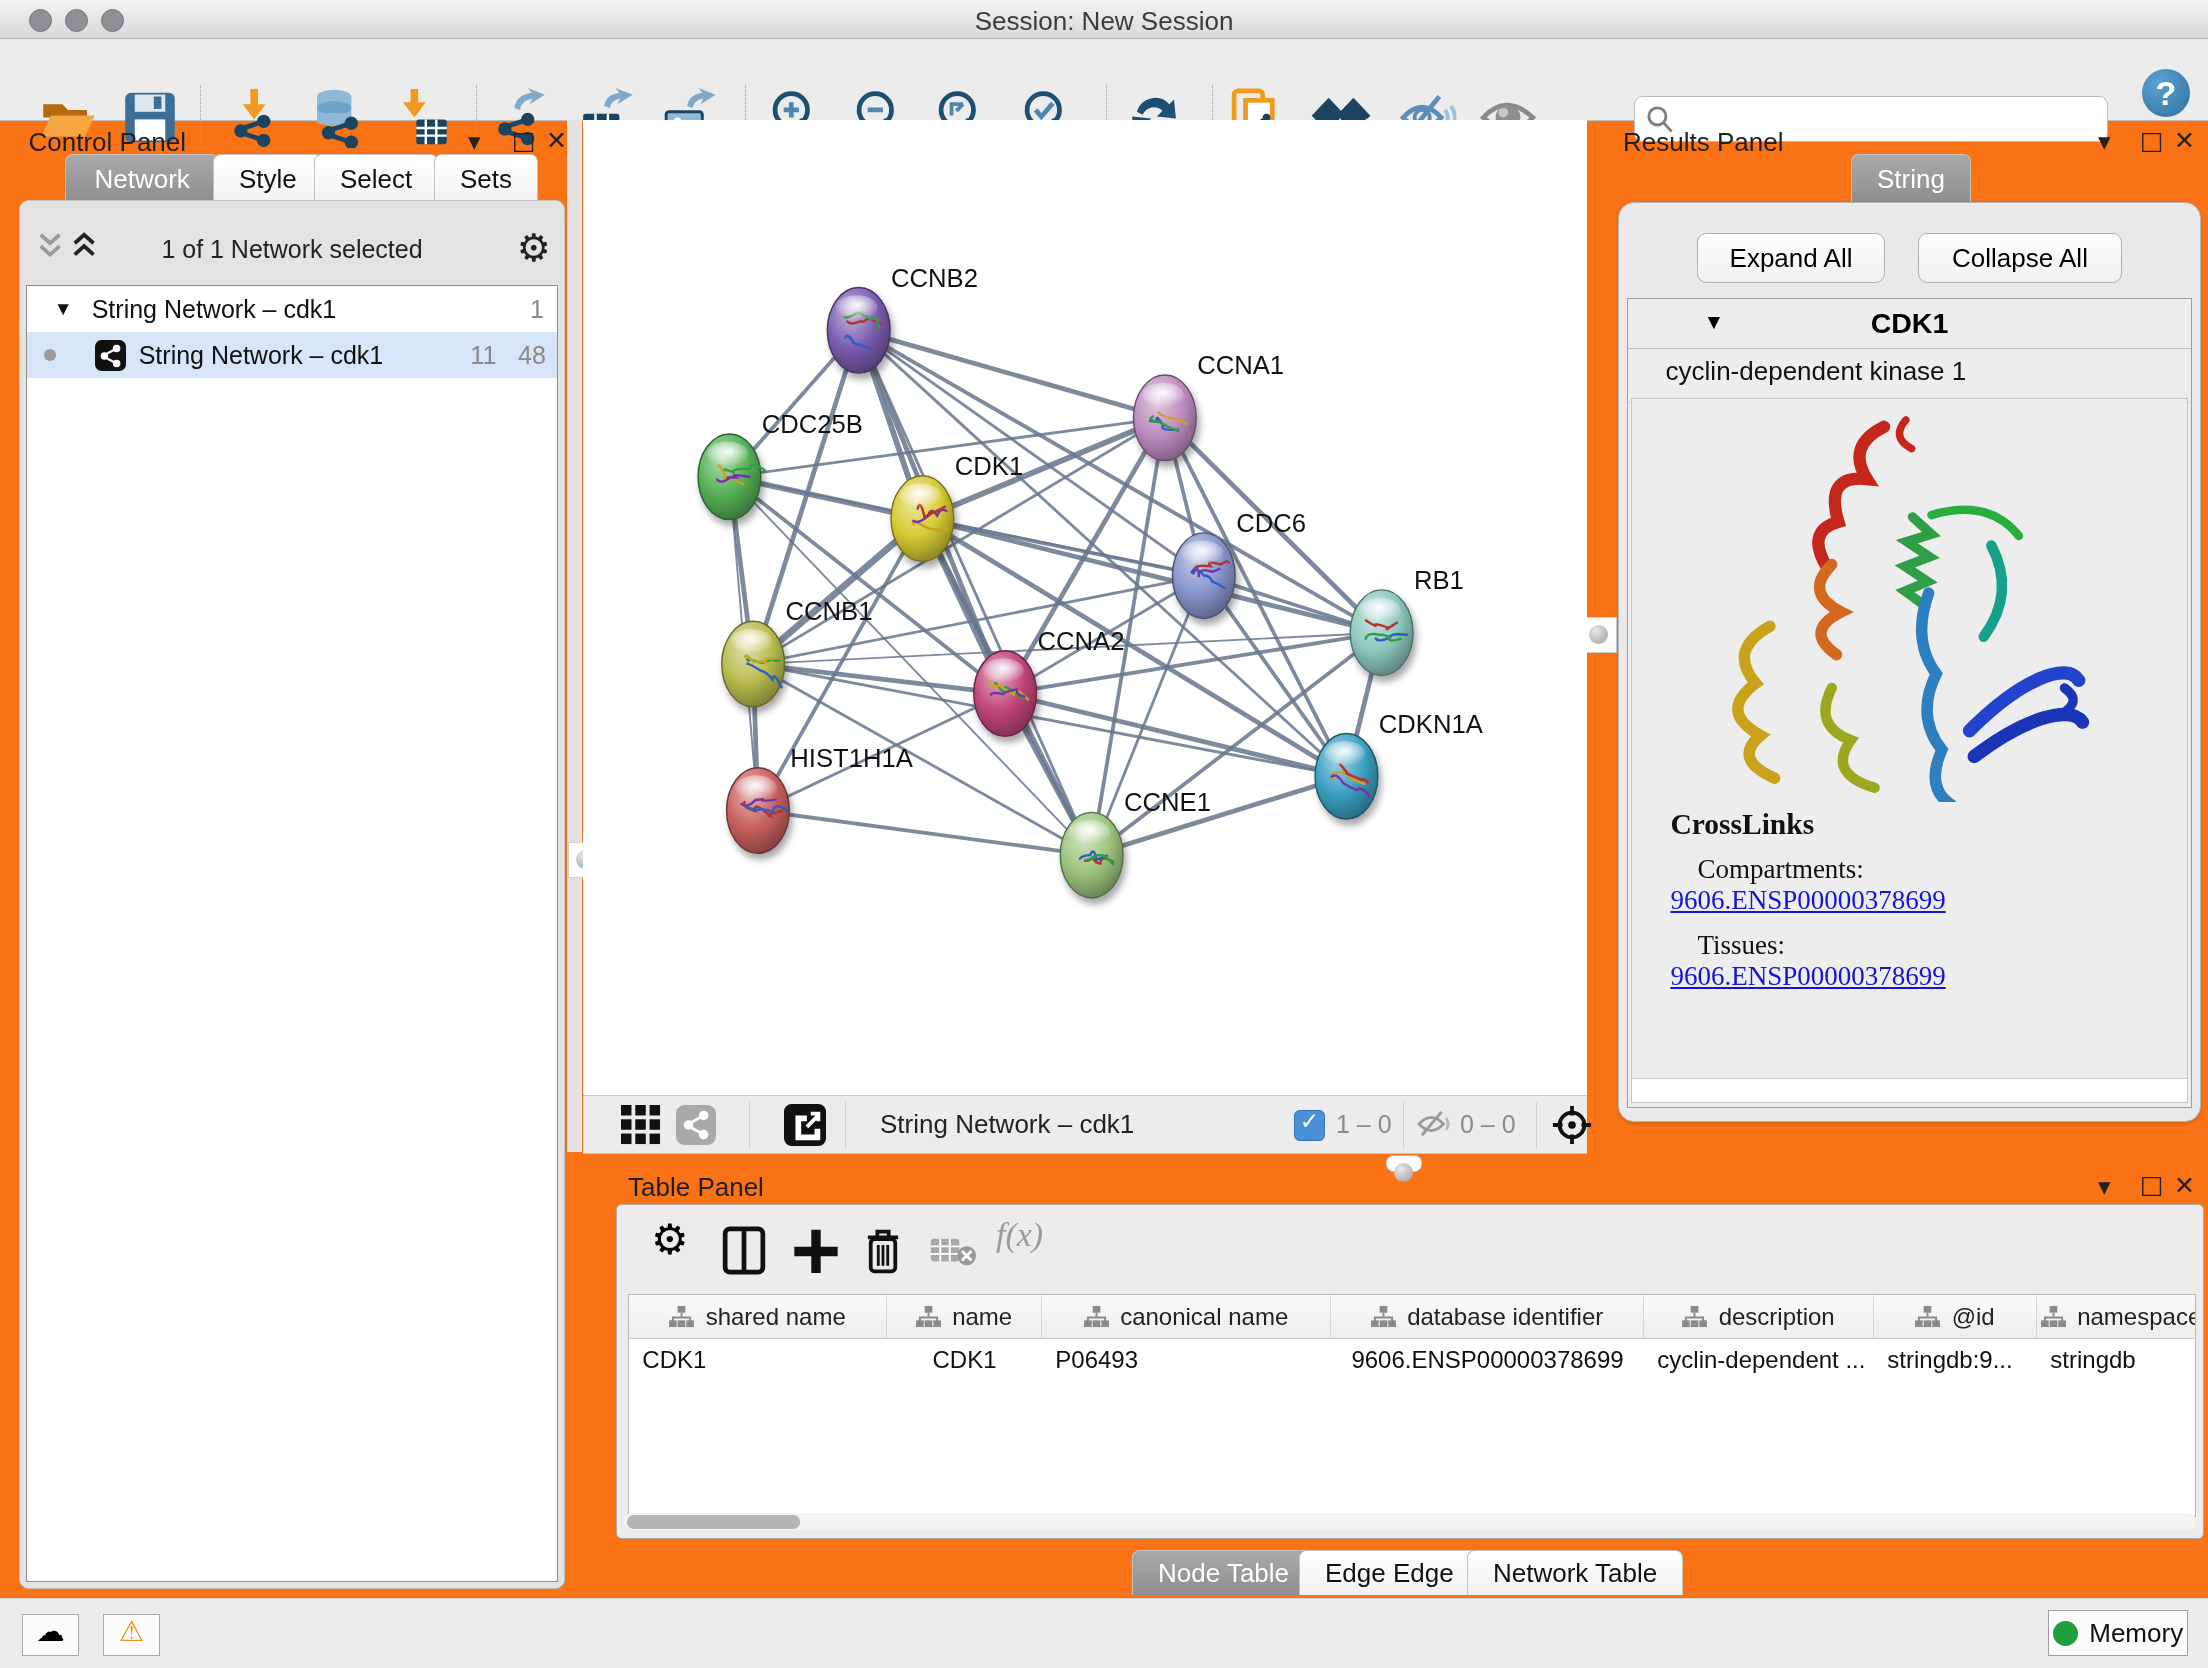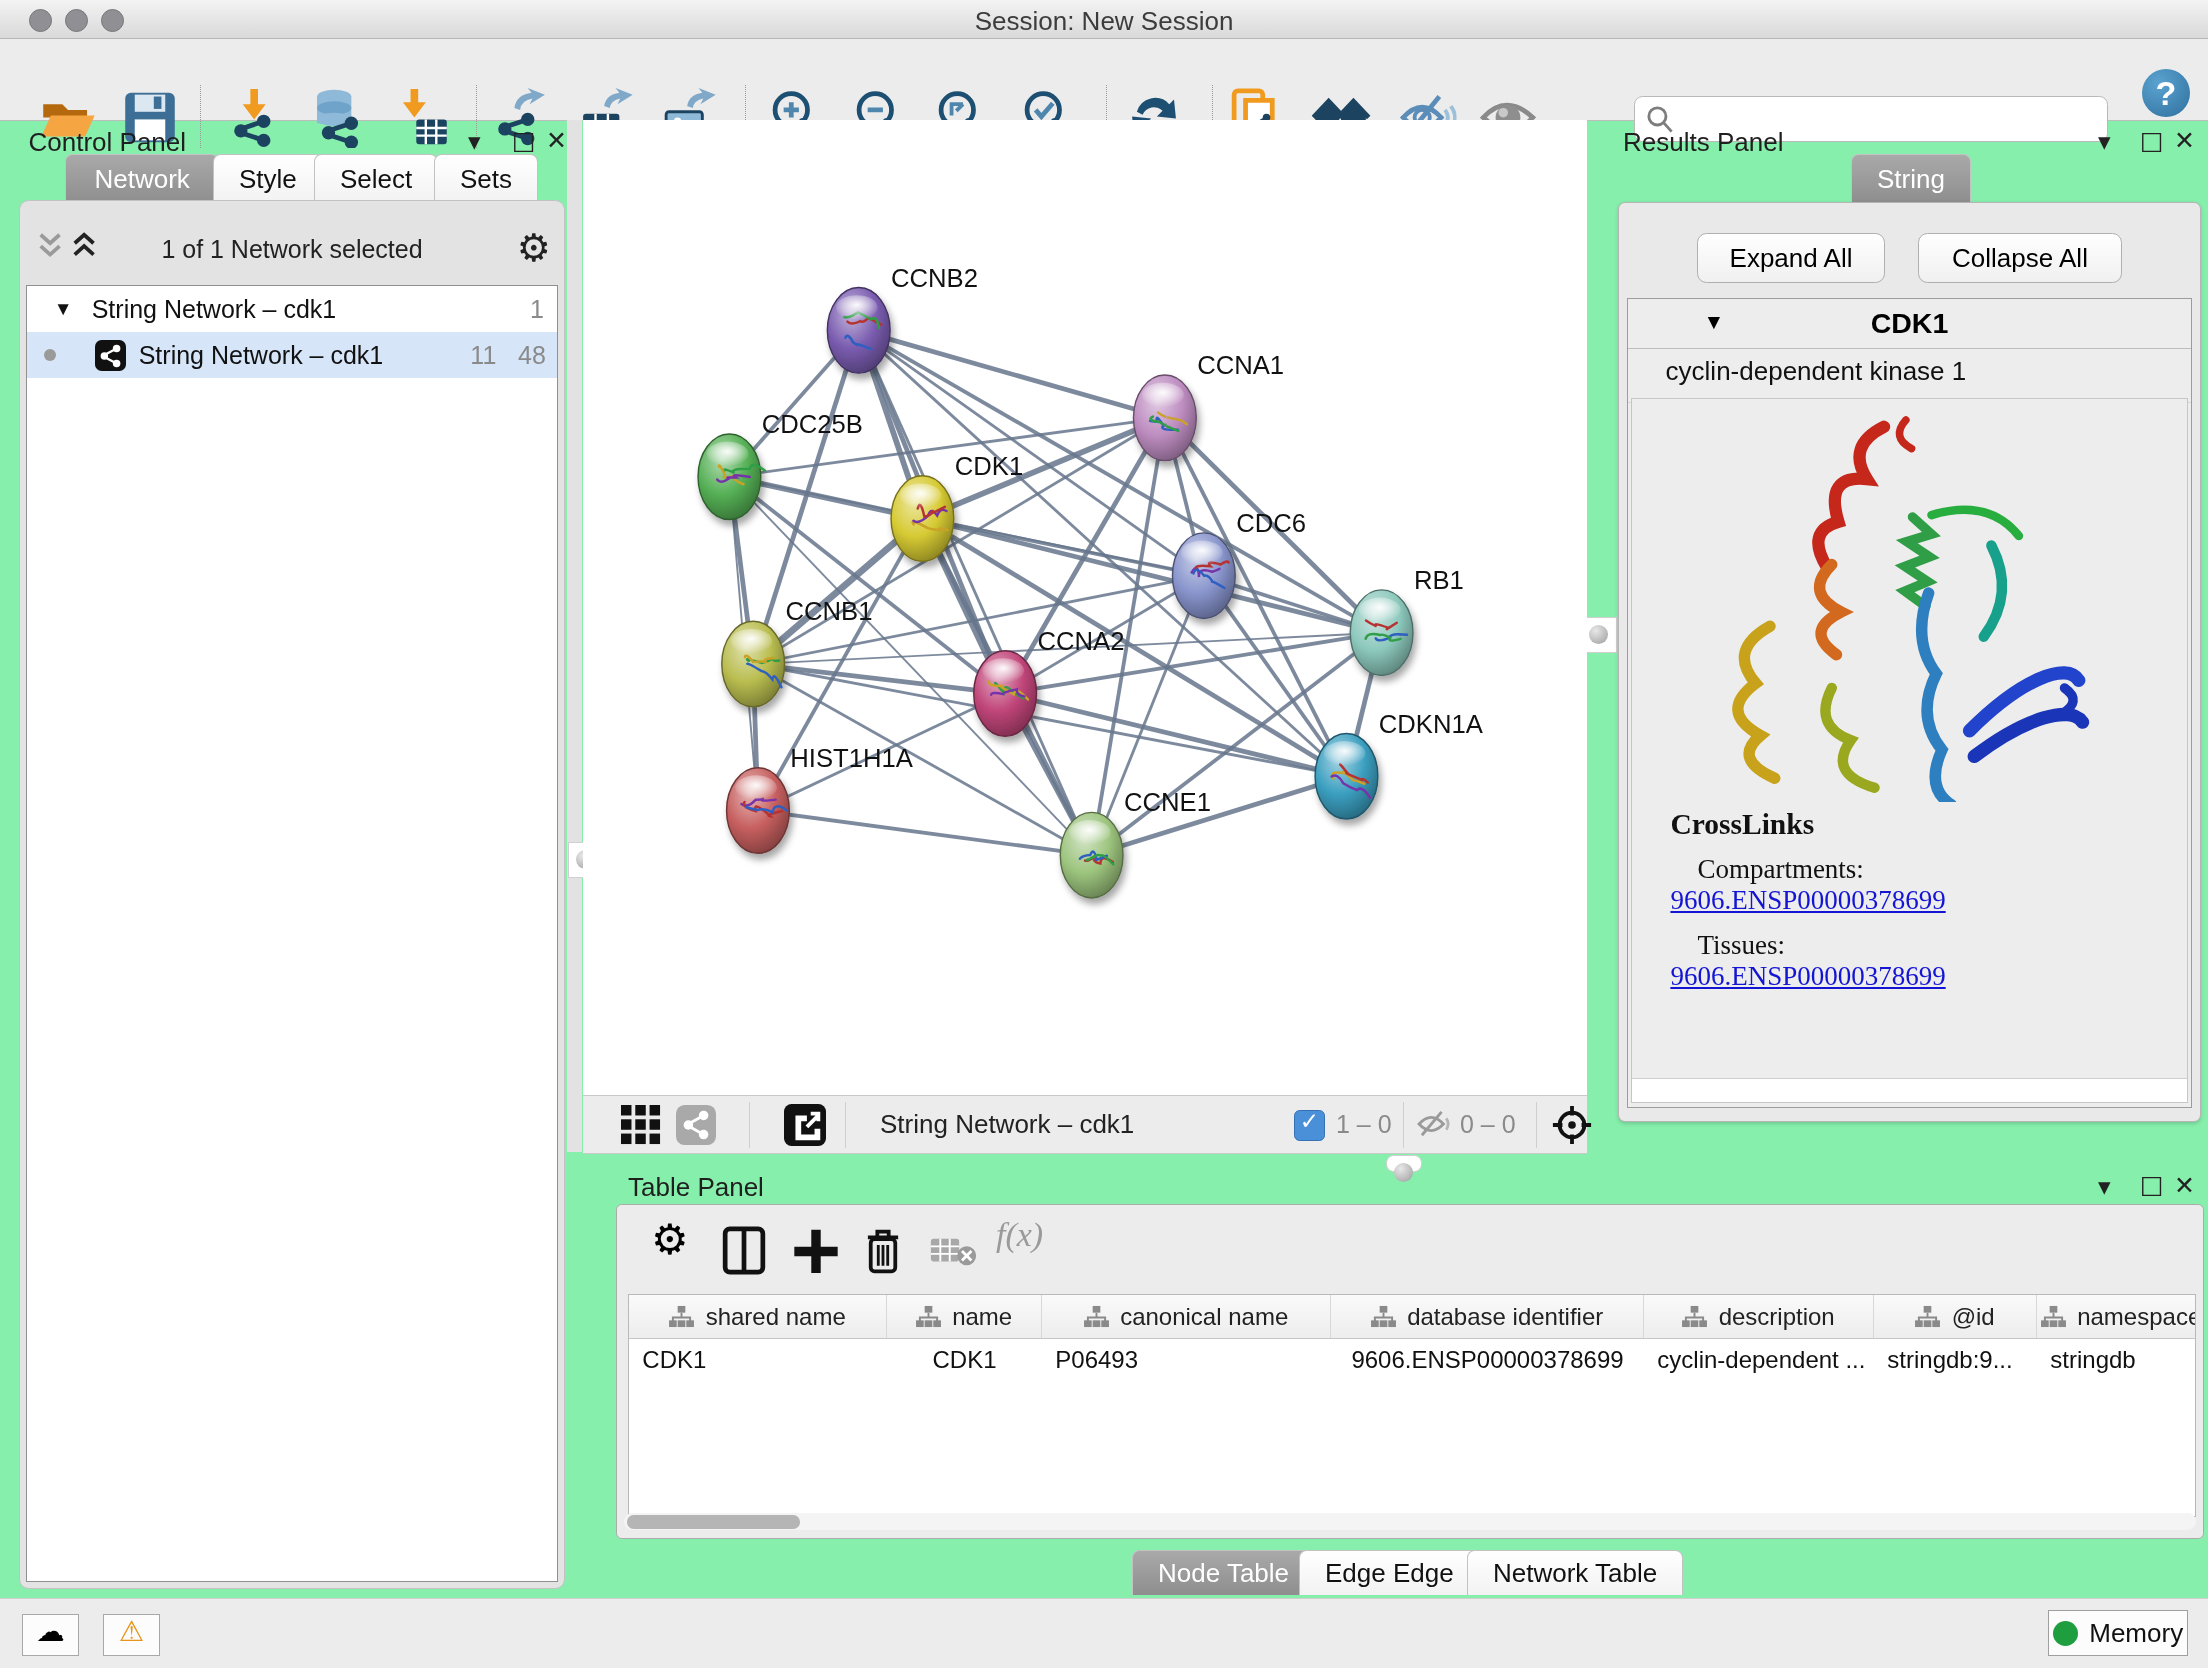--- a/index.html
+++ b/index.html
@@ -1,17 +1,17 @@
 <!DOCTYPE html>
 <html style="font-size:15px"><head>
 <meta charset="utf-8">
 <style>
   html,body{margin:0;padding:0;width:2208px;height:1668px;overflow:hidden;
     font-family:"Liberation Sans","DejaVu Sans",sans-serif;background:#e8e8e8;}
-  #app{position:relative;width:2208px;height:1668px;background:#86efac;}
+  #app{position:relative;width:2208px;height:1668px;background:#f97316;}
 
   
   #titlebar{position:absolute;left:0;top:0;width:2208px;height:38px;
     background:linear-gradient(#f3f3f3,#d9d9d9);border-bottom:1px solid #b6b6b6;}
   .traffic{position:absolute;top:8.6px;width:21px;height:21px;border-radius:50%;
     background:#8f8f94;border:1px solid #77777b;}
   #win-title{position:absolute;left:0;right:0;top:5.7px;text-align:center;
     font-size:26px;color:#3c3c3c;}
 
   
@@ -54,21 +54,21 @@
   .nb-num{position:absolute;top:14.3px;font-size:25px;color:#8a8a8a;}
   #nb-check{position:absolute;left:711px;top:14.3px;width:28.5px;height:28.5px;border-radius:5.7px;
     background:#4a90d9;border:1px solid #3572b5;cursor:pointer;}
   #nb-check::after{content:"✓";position:absolute;left:4.8px;top:-2.9px;color:#fff;font-size:23px;font-weight:bold;}
   .splitter-dot{position:absolute;width:34px;height:34px;background:#fff;border:1px solid #cfcfcf;}
   .splitter-dot::after{content:"";position:absolute;left:6.7px;top:6.7px;width:19px;height:19px;border-radius:50%;
     background:radial-gradient(circle at 35% 30%,#e8e8e8,#9c9c9c);}
 
   
   #rp-outer{position:absolute;left:1618px;top:202px;width:581px;height:918px;background:#e9e9e9;
-    border:1.9px solid #b5b5b5;border-radius:7px;box-shadow:0 1.9px 3.8px rgba(0,0,0,.15);}
+    border:1.9px solid #b5b5b5;border-radius:16px;box-shadow:0 1.9px 3.8px rgba(0,0,0,.15);}
   .rp-btn{position:absolute;top:30px;height:48px;background:linear-gradient(#ffffff,#f0f0f0);
     border:1px solid #b0b0b0;border-radius:9.5px;font-size:26px;text-align:center;cursor:pointer;}
   #rp-section{position:absolute;left:7.6px;top:95px;right:7.6px;bottom:13.3px;border:1px solid #9c9c9c;background:#ededed;}
   #rp-sec-head{position:absolute;left:0;top:0;right:0;height:49px;border-bottom:1px solid #bdbdbd;}
   #rp-gene{position:absolute;left:0;right:0;top:7.6px;text-align:center;font-size:28.5px;font-weight:bold;}
   #rp-desc{position:absolute;left:0;top:49px;right:0;height:46px;font-size:26px;color:#111;
     padding:7.6px 0 0 38px;border-bottom:1px solid #d5d5d5;}
   #rp-content{position:absolute;left:3.8px;top:99px;right:3.8px;bottom:3.8px;background:#ededed;
     border:1px solid #c6c6c6;}
   #crosslinks{position:absolute;left:38px;top:409px;font-family:"Liberation Serif","DejaVu Serif",serif;}

